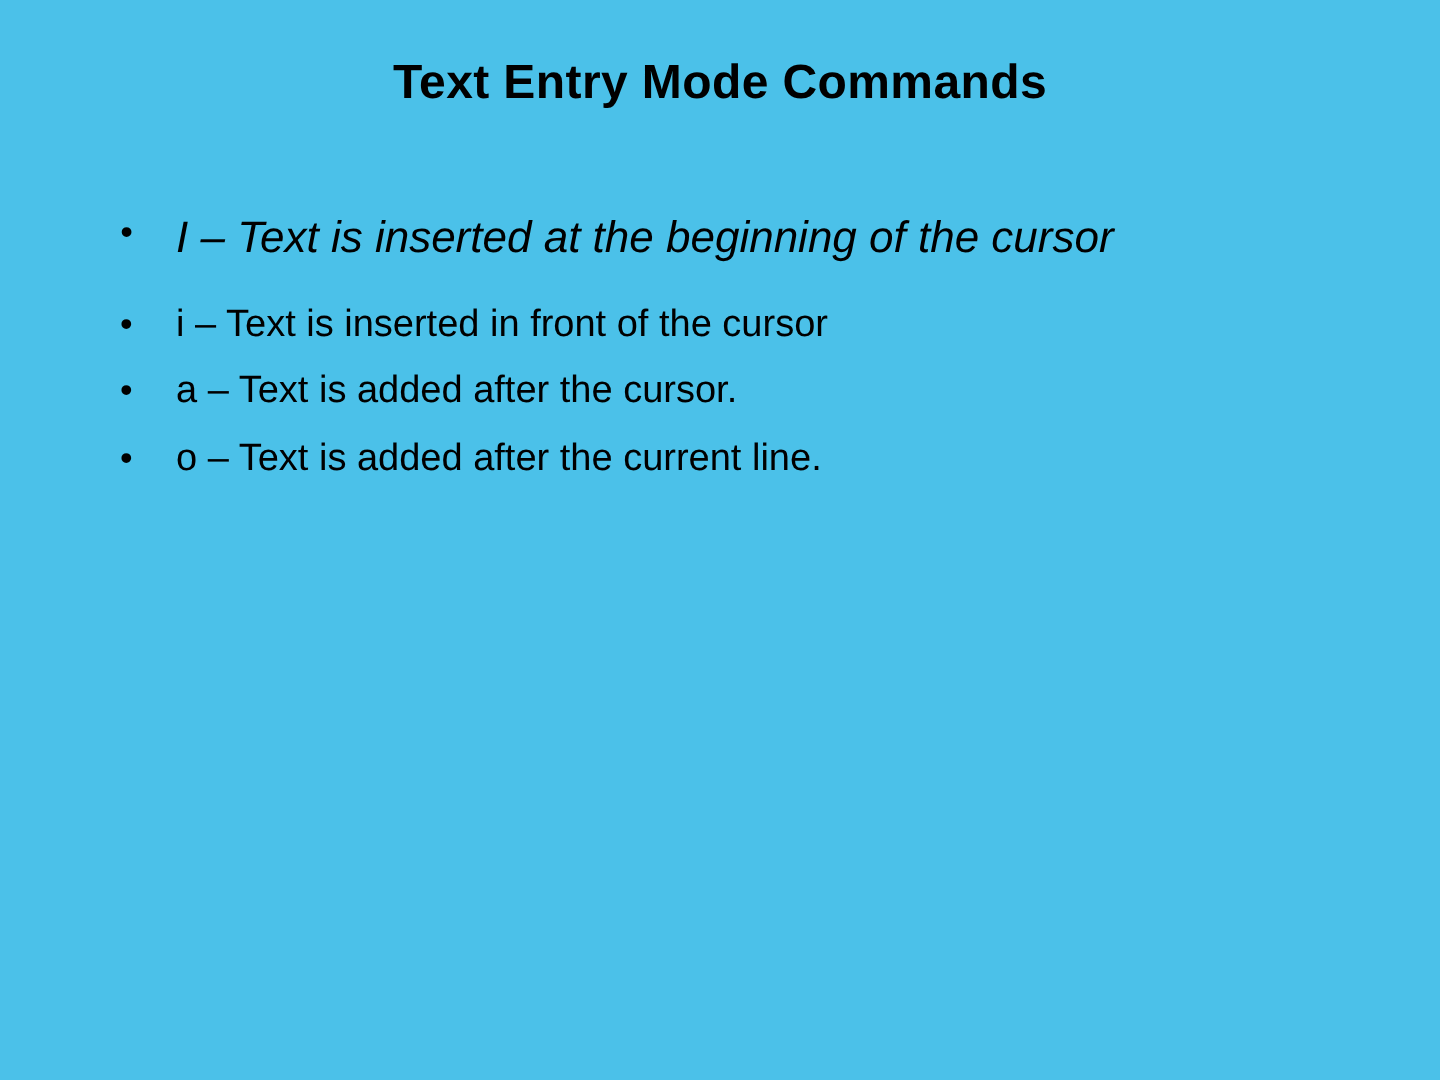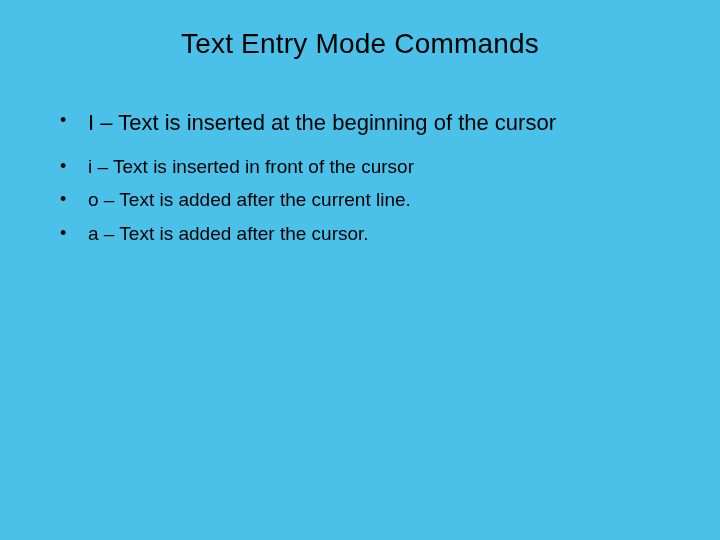--- a/index.html
+++ b/index.html
@@ -12,22 +12,22 @@
       height: 540px;
       overflow: hidden;
     }
     body {
       background-color: #4bc1e9;
       font-family: Arial, Helvetica, sans-serif;
       color: #000;
       padding: 28px 48px 0 48px;
     }
     .title {
-      font-size: 28px;
-      font-weight: 400;
+      font-size: 24px;
+      font-weight: 700;
       text-align: center;
       margin-bottom: 48px;
       letter-spacing: 0.2px;
     }
     .list {
       padding-left: 40px;
       list-style: none;
     }
     .list li {
       position: relative;
@@ -37,28 +37,29 @@
     .list li::before {
       content: "•";
       position: absolute;
       left: -28px;
       top: 0;
       font-size: 18px;
     }
     .item-small {
       font-size: 22px;
       margin-bottom: 16px !important;
+      font-style: italic;
     }
     .item-large {
       font-size: 19px;
     }
   </style>
 </head>
 <body>
 
 <h1 class="title">Text Entry Mode Commands</h1>
 
 <ul class="list">
   <li class="item-small">I – Text is inserted at the beginning of the cursor</li>
   <li class="item-large">i – Text is inserted in front of the cursor</li>
+  <li class="item-large"> a – Text is added after the cursor.</li>
   <li class="item-large"> o – Text is added after the current line.</li>
-  <li class="item-large"> a – Text is added after the cursor.</li>
 </ul>
 
 </body></html>

